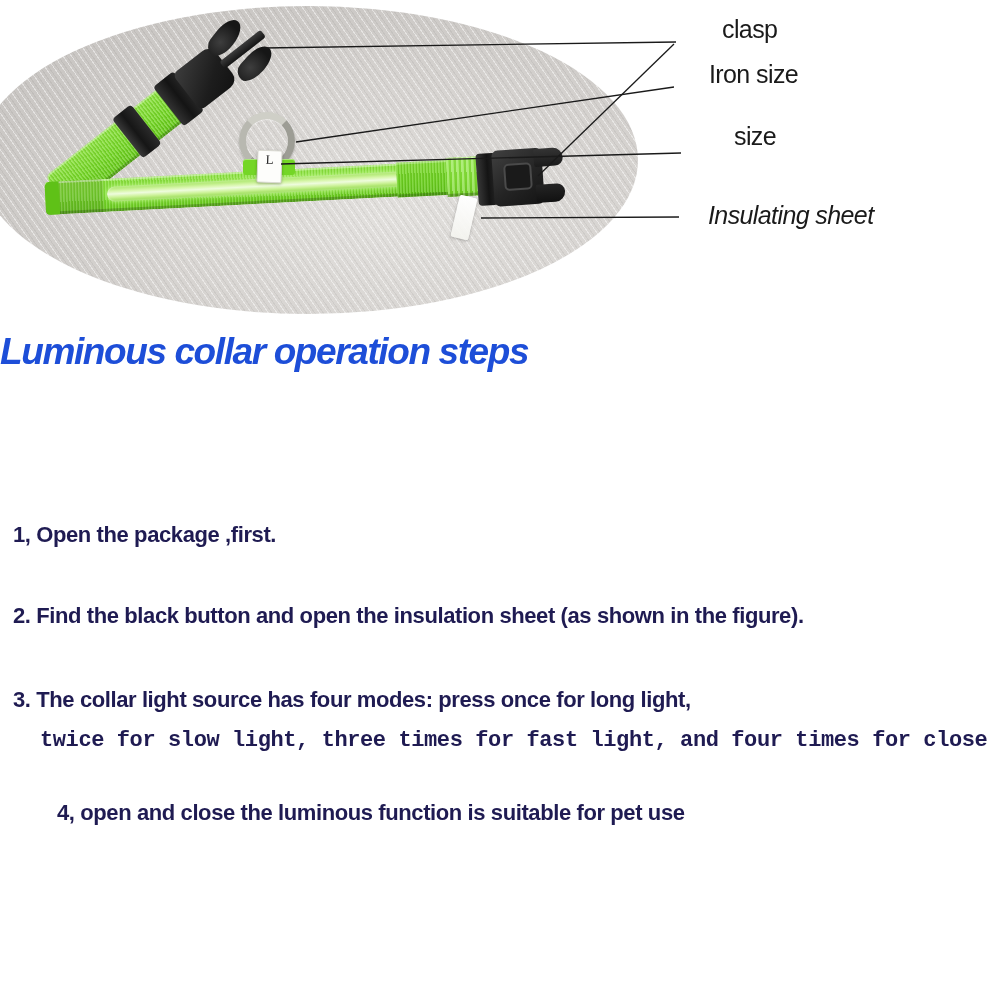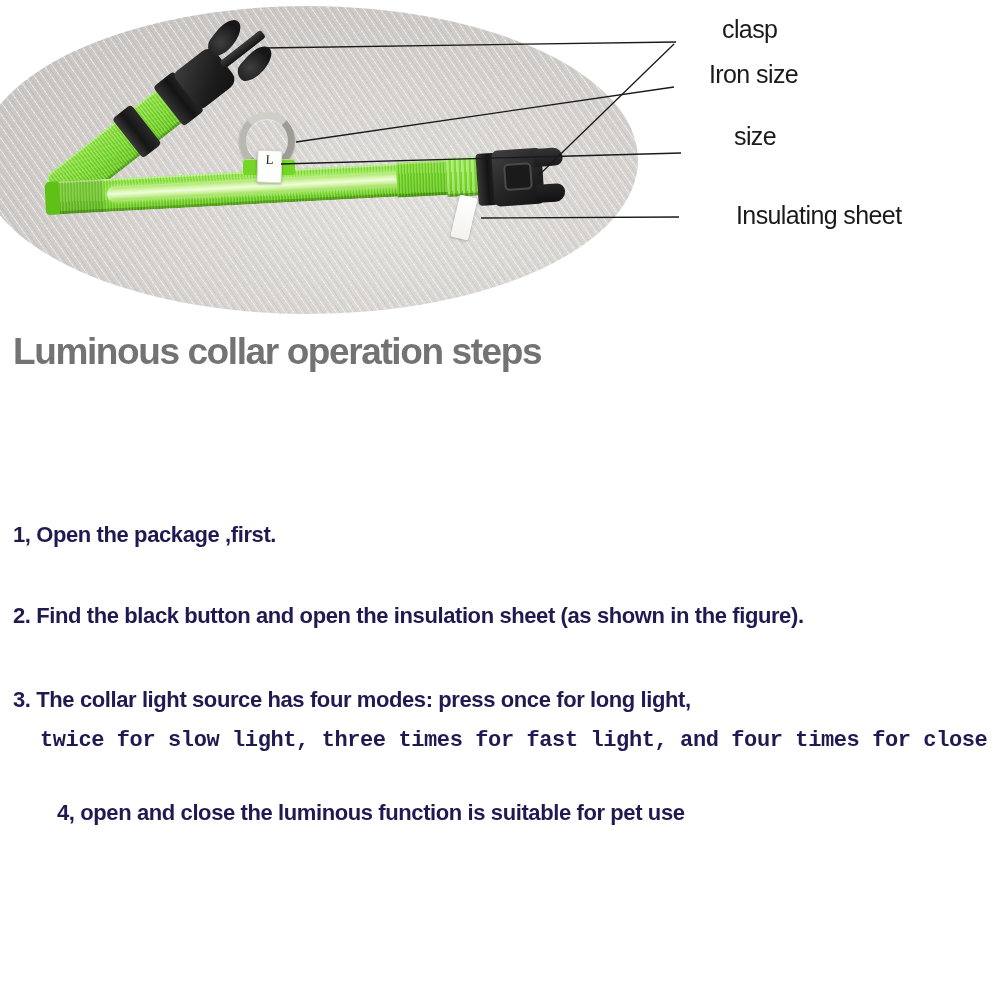--- a/index.html
+++ b/index.html
@@ -122,28 +122,28 @@
     box-shadow:0 1px 3px rgba(0,0,0,0.25);
   }
 
   
   .part-label{
     color:#1a1a1a;font-size:25px;letter-spacing:-0.6px;line-height:1;white-space:nowrap;
   }
   #label-clasp{left:722px;top:17px;}
   #label-ironring{left:709px;top:62px;}
   #label-size{left:694px;top:124px;margin-left:40px;}
-  #label-insul{left:736px;top:203px;}
+  #label-insul{left:708px;top:203px;font-style:italic;}
 
   svg.leaders{left:0;top:0;width:1000px;height:1000px;pointer-events:none;}
 
   
   .page-title{
-    left:13px;top:332px;color:#737373;font-size:37px;font-weight:bold;
-    letter-spacing:-1.4px;white-space:nowrap;line-height:1.1;
+    left:0;top:332px;color:#1d4ed8;font-size:37px;font-weight:bold;
+    letter-spacing:-1.4px;white-space:nowrap;line-height:1.1;font-style:italic;
   }
   .step{
     color:#1f1b52;font-size:22px;font-weight:bold;letter-spacing:-0.4px;
     white-space:nowrap;line-height:1.1;text-align:center;
   }
   #step-1{left:13px;top:523px;}
   #step-2{left:13px;top:604px;}
   #step-3a{left:13px;top:688px;}
   #step-3b{left:40px;top:729px;font-family:Liberation Mono, monospace;}
   #step-4{left:13px;top:801px;margin-left:44px;}

